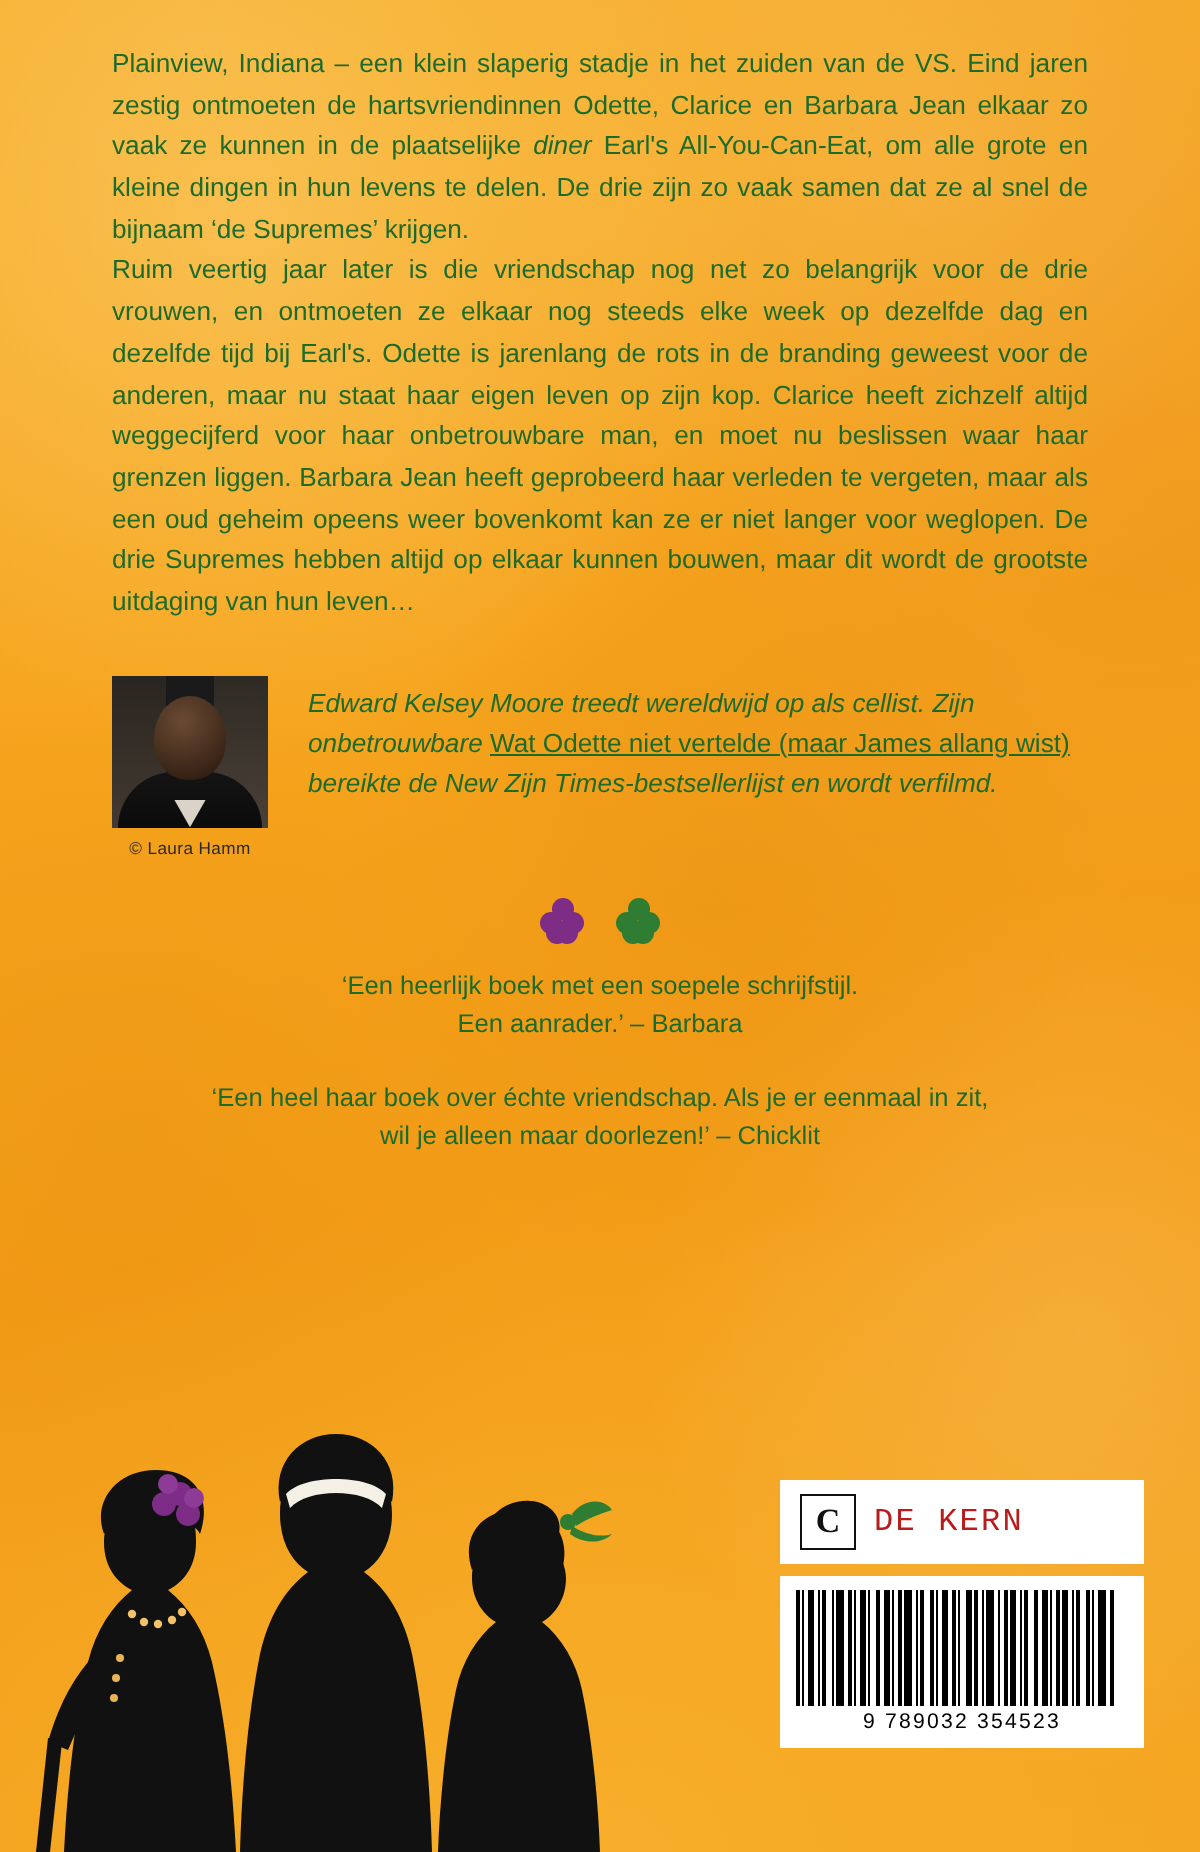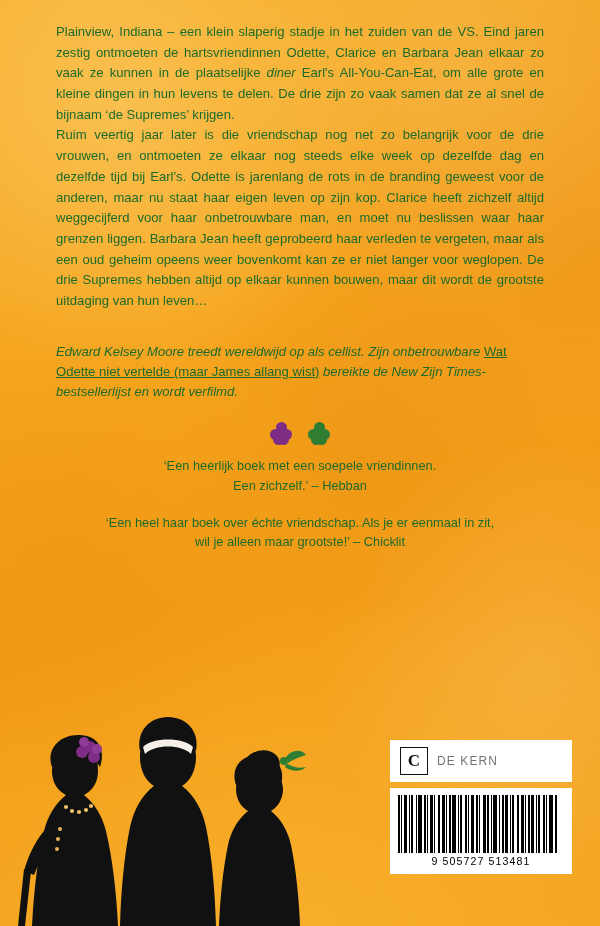--- a/index.html
+++ b/index.html
@@ -192,24 +192,24 @@
   }
   .publisher .mark {
     width: 26px; height: 26px;
     border: 1.6px solid #111;
     display: flex; align-items: center; justify-content: center;
     font-size: 17px; font-weight: bold; color: #111;
     font-family: "Liberation Serif", serif;
     margin-right: 9px;
   }
   .publisher .pname {
-    font-size: 12px;
+    font-size: 16px;
     letter-spacing: 1.1px;
-    color: #737373;
-    font-family: Liberation Sans, sans-serif;
+    color: #b91c1c;
+    font-family: Liberation Mono, monospace;
   }
 
   
   .barcode-box {
     position: absolute;
     right: 28px;
     bottom: 52px;
     width: 182px;
     height: 86px;
     background: #ffffff;
@@ -243,20 +243,30 @@
 <div id="cover">
   <div class="content">
 
 
     <div class="blurb">
       <p><span>Plainview, Indiana – een klein slaperig stadje in het zuiden van de VS. Eind jaren zestig ontmoeten de hartsvriendinnen Odette, Clarice en Barbara Jean elkaar zo vaak ze kunnen in de plaatselijke </span><em>diner</em><span> Earl's All-You-Can-Eat, om alle grote en kleine dingen in hun levens te delen. De drie zijn zo vaak samen dat ze al snel de bijnaam ‘de Supremes’ krijgen.</span></p>
       <p>Ruim veertig jaar later is die vriendschap nog net zo belangrijk voor de drie vrouwen, en ontmoeten ze elkaar nog steeds elke week op dezelfde dag en dezelfde tijd bij Earl's. Odette is jarenlang de rots in de branding geweest voor de anderen, maar nu staat haar eigen leven op zijn kop. Clarice heeft zichzelf altijd weggecijferd voor haar onbetrouwbare man, en moet nu beslissen waar haar grenzen liggen. Barbara Jean heeft geprobeerd haar verleden te vergeten, maar als een oud geheim opeens weer bovenkomt kan ze er niet langer voor weglopen. De drie Supremes hebben altijd op elkaar kunnen bouwen, maar dit wordt de grootste uitdaging van hun leven…</p>
     </div>
 
     <div class="author-block">
+      <div class="author-photo-wrap">
+        <div class="author-photo">
+          <div class="bg-left"></div>
+          <div class="bg-right"></div>
+          <div class="shoulders"></div>
+          <div class="head"></div>
+          <div class="collar"></div>
+        </div>
+        <div class="photo-credit">© Laura Hamm</div>
+      </div>
       <div class="author-text"><span>Edward Kelsey Moore treedt wereldwijd op als cellist. Zijn onbetrouwbare </span><span class="roman">Wat Odette niet vertelde (maar James allang wist)</span><span> bereikte de New Zijn Times-bestsellerlijst en wordt verfilmd.</span></div>
     </div>
 
     <div class="divider">
       <div class="flower">
         <span class="p1"></span>
           <span class="p2"></span>
           <span class="p3"></span>
           <span class="p4"></span>
           <span class="p5"></span>
@@ -265,26 +275,26 @@
         <span class="p1"></span>
           <span class="p2"></span>
           <span class="p3"></span>
           <span class="p4"></span>
           <span class="p5"></span>
       </div>
     </div>
 
     <div class="quotes">
       <p class="quote">
-        <span>‘Een heerlijk boek met een soepele vriendinnen.</span><br>
-        <span>Een zichzelf.’ – Hebban</span>
+        <span>‘Een heerlijk boek met een soepele schrijfstijl.</span><br>
+        <span>Een aanrader.’ – Barbara</span>
       </p>
       <p class="quote">
         <span>‘Een heel haar boek over échte vriendschap. Als je er eenmaal in zit,</span><br>
-        <span>wil je alleen maar grootste!’ – Chicklit</span>
+        <span>wil je alleen maar doorlezen!’ – Chicklit</span>
       </p>
     </div>
   </div>
 
   <svg class="silhouettes" viewBox="0 0 340 215">
 
     <g>
       <path d="M78 34 C62 34 52 46 52 60 C52 72 58 80 66 84 C56 92 48 104 44 120 C38 146 34 176 32 215 L118 215 C116 176 112 146 106 120 C102 104 94 92 84 84 C92 80 98 72 98 60 C98 46 94 34 78 34 Z" fill="#111"></path>
       <path d="M52 56 C46 40 58 24 78 24 C98 24 106 38 100 56 C94 44 62 44 52 56 Z" fill="#111"></path>
 
@@ -417,15 +427,15 @@
       <i style="width:2px"></i>
         <i style="width:3px;background:#fff"></i>
         <i style="width:2px"></i>
         <i style="width:1px;background:#fff"></i>
       <i style="width:1px"></i>
         <i style="width:2px;background:#fff"></i>
         <i style="width:4px"></i>
         <i style="width:2px;background:#fff"></i>
       <i style="width:2px"></i>
     </div>
-    <div class="isbn-text">9 505727 513481</div>
+    <div class="isbn-text">9 789032 354523</div>
   </div>
 </div>
 
 </body></html>

